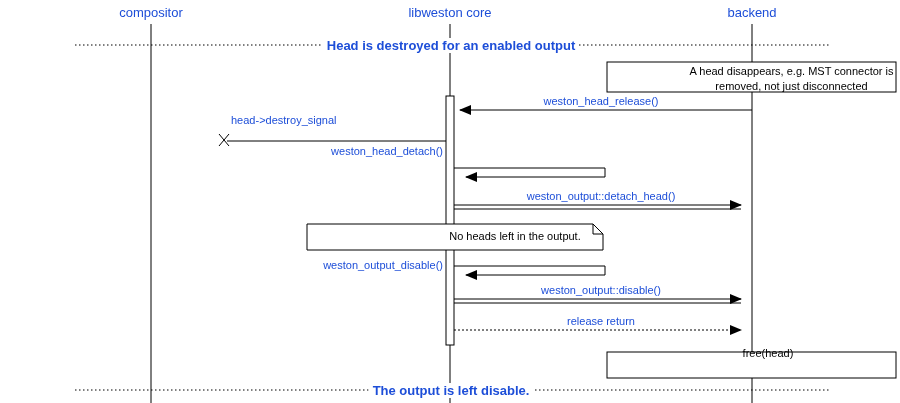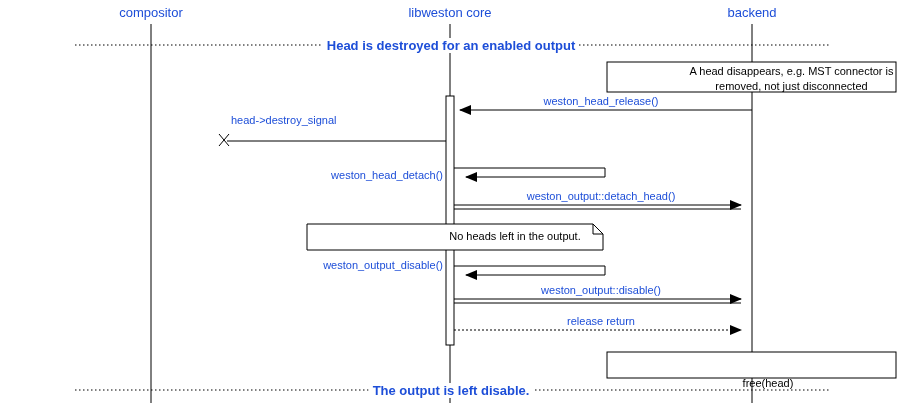--- a/index.html
+++ b/index.html
@@ -149,36 +149,36 @@
   <div class="lbl participant-label" style="left:450px; top:5px;">libweston core</div>
   <div class="lbl participant-label" style="left:752px; top:5px;">backend</div>
 
   <div class="lbl sep-label" style="left:451px; top:38px;">Head is destroyed for an enabled output</div>
   <div class="lbl sep-label" style="left:451px; top:383px;">The output is left disable.</div>
 
   <div class="lbl msg-label center" style="left:601px; top:94px;">weston_head_release()</div>
 
   <div class="lbl msg-label" style="left:228px; top:113px;">head-&gt;destroy_signal</div>
 
-  <div class="lbl msg-label right" style="left:446px; top:168px;">weston_head_detach()</div>
+  <div class="lbl msg-label right" style="left:446px; top:144px;">weston_head_detach()</div>
 
   <div class="lbl msg-label center" style="left:601px; top:189px;">weston_output::detach_head()</div>
 
   <div class="lbl msg-label center" style="left:601px; top:283px;">weston_output::disable()</div>
 
   <div class="lbl msg-label right" style="left:446px; top:258px;">weston_output_disable()</div>
 
   <div class="lbl msg-label center" style="left:601px; top:314px;">release return</div>
 
   <div class="note-text" style="left:607px; top:64px; width:289px;">
     <div>A head disappears, e.g. MST connector is</div>
     <div>removed, not just disconnected</div>
   </div>
 
   <div class="note-text" style="left:307px; top:229px; width:336px;">
     <div>No heads left in the output.</div>
   </div>
 
-  <div class="note-text" style="left:607px; top:376px; width:242px;">
+  <div class="note-text" style="left:607px; top:346px; width:242px;">
     <div>free(head)</div>
   </div>
 
 </div>
 
 </body></html>

